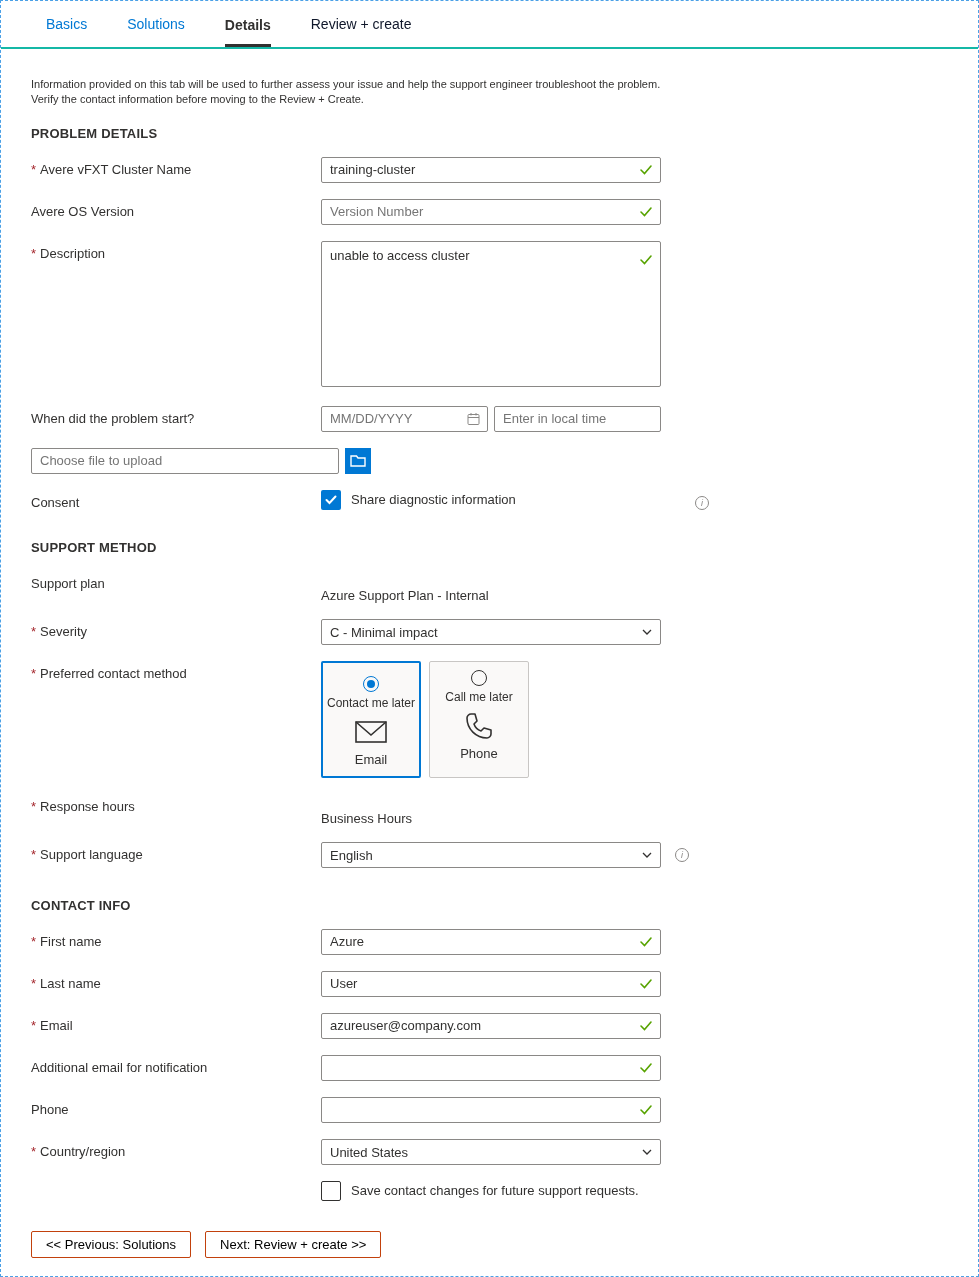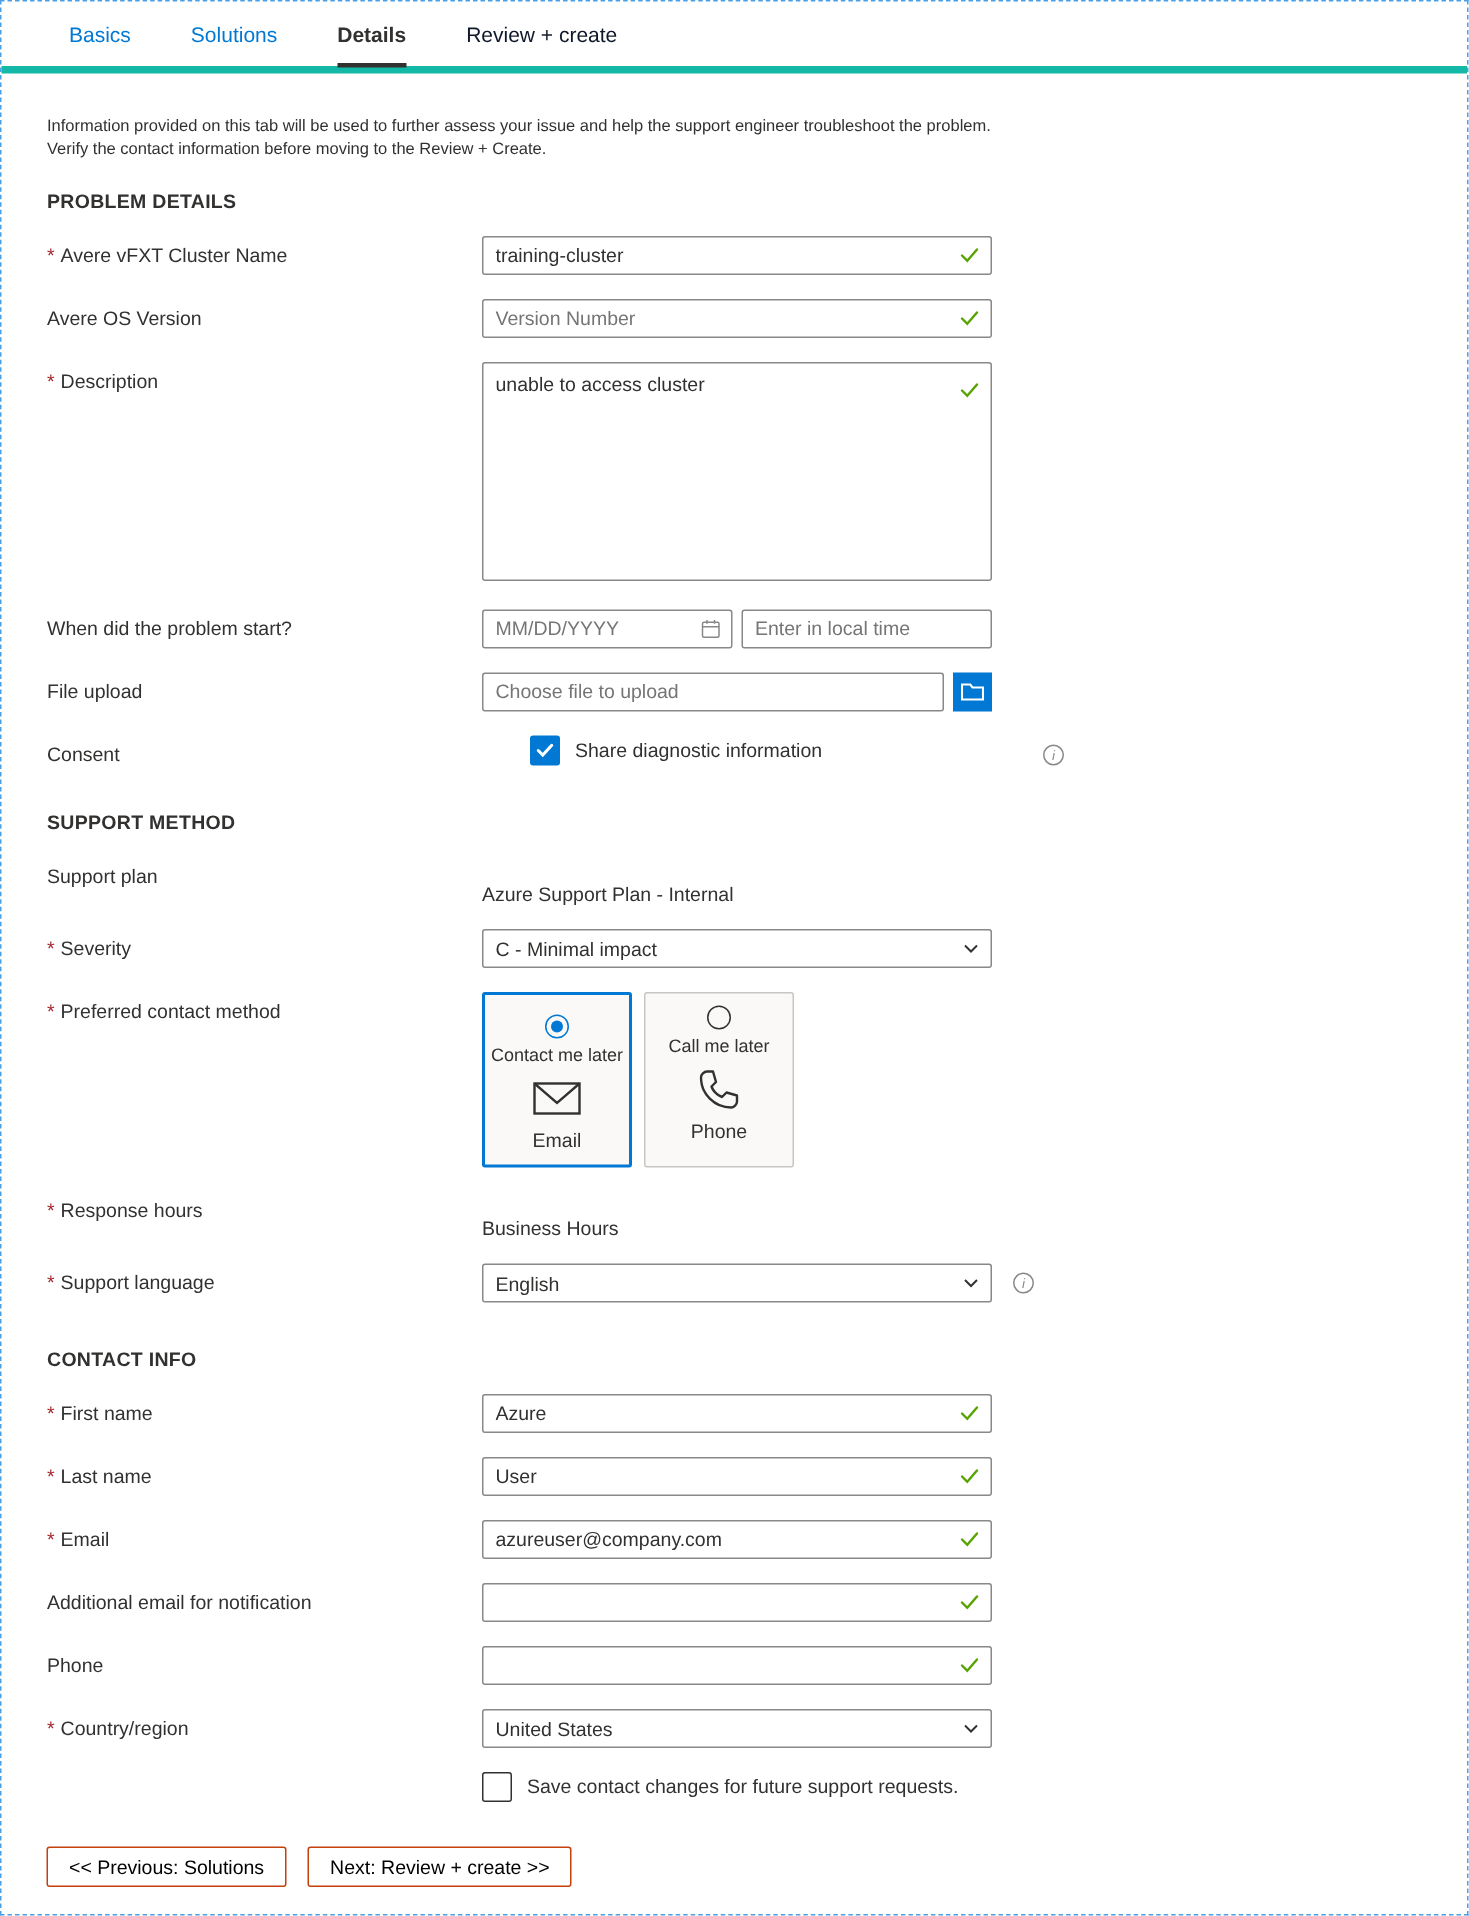--- a/index.html
+++ b/index.html
@@ -13,21 +13,21 @@
   .outer {
     width: 979px;
     height: 1277px;
     border: 1px dashed #4aa0e6;
     display: flex;
     flex-direction: column;
     position: relative;
   }
   .tabs {
     display: flex;
-    border-bottom: 5px solid #14b8a6;
+    border-bottom: 2px solid #14b8a6;
     padding-left: 45px;
     gap: 40px;
     height: 48px;
     align-items: center;
   }
   .tab {
     font-size: 14px;
     color: #0078d4;
     cursor: pointer;
     padding: 14px 0;
@@ -127,21 +127,21 @@
   .date-row .time-box { position: relative; width: 167px; }
   .cal-ic { position: absolute; right: 8px; top: 50%; transform: translateY(-50%); }
   .file-row { display: flex; gap: 6px; align-items: stretch; }
   .file-row .file-box { position: relative; width: 314px; }
   .file-btn {
     width: 26px; height: 26px;
     background: #0078d4;
     display: flex; align-items: center; justify-content: center;
     border: none; cursor: pointer;
   }
-  .consent-row { display: flex; align-items: center; gap: 10px; margin-left: 32px; }
+  .consent-row { display: flex; align-items: center; gap: 10px; }
   .az-checkbox {
     width: 20px; height: 20px;
     background: #0078d4;
     display: flex; align-items: center; justify-content: center;
     border-radius: 2px;
     cursor: pointer;
   }
   .az-checkbox.unchecked {
     background: #fff;
     border: 1px solid #323130;
@@ -279,23 +279,20 @@
             </span>
           </div>
           <div class="time-box">
             <input class="txt placeholder" placeholder="Enter in local time" style="">
           </div>
         </div>
       </div>
     </div>
 
     <div class="row">
-      <div class="label-col">
-            <span>File upload</span>
-          </div>
       <div class="field-col">
         <div class="file-row">
           <div class="file-box">
             <input class="txt placeholder" style="width: 100%;" placeholder="Choose file to upload">
           </div>
           <button class="file-btn">
             <span>
               <svg width="16" height="14" viewBox="0 0 16 14">
                     <path d="M1 4 L1 12 L15 12 L15 4 L8 4 L6.5 2 L1 2 Z" fill="none" stroke="#fff" stroke-width="1.4"></path>
                   </svg>

